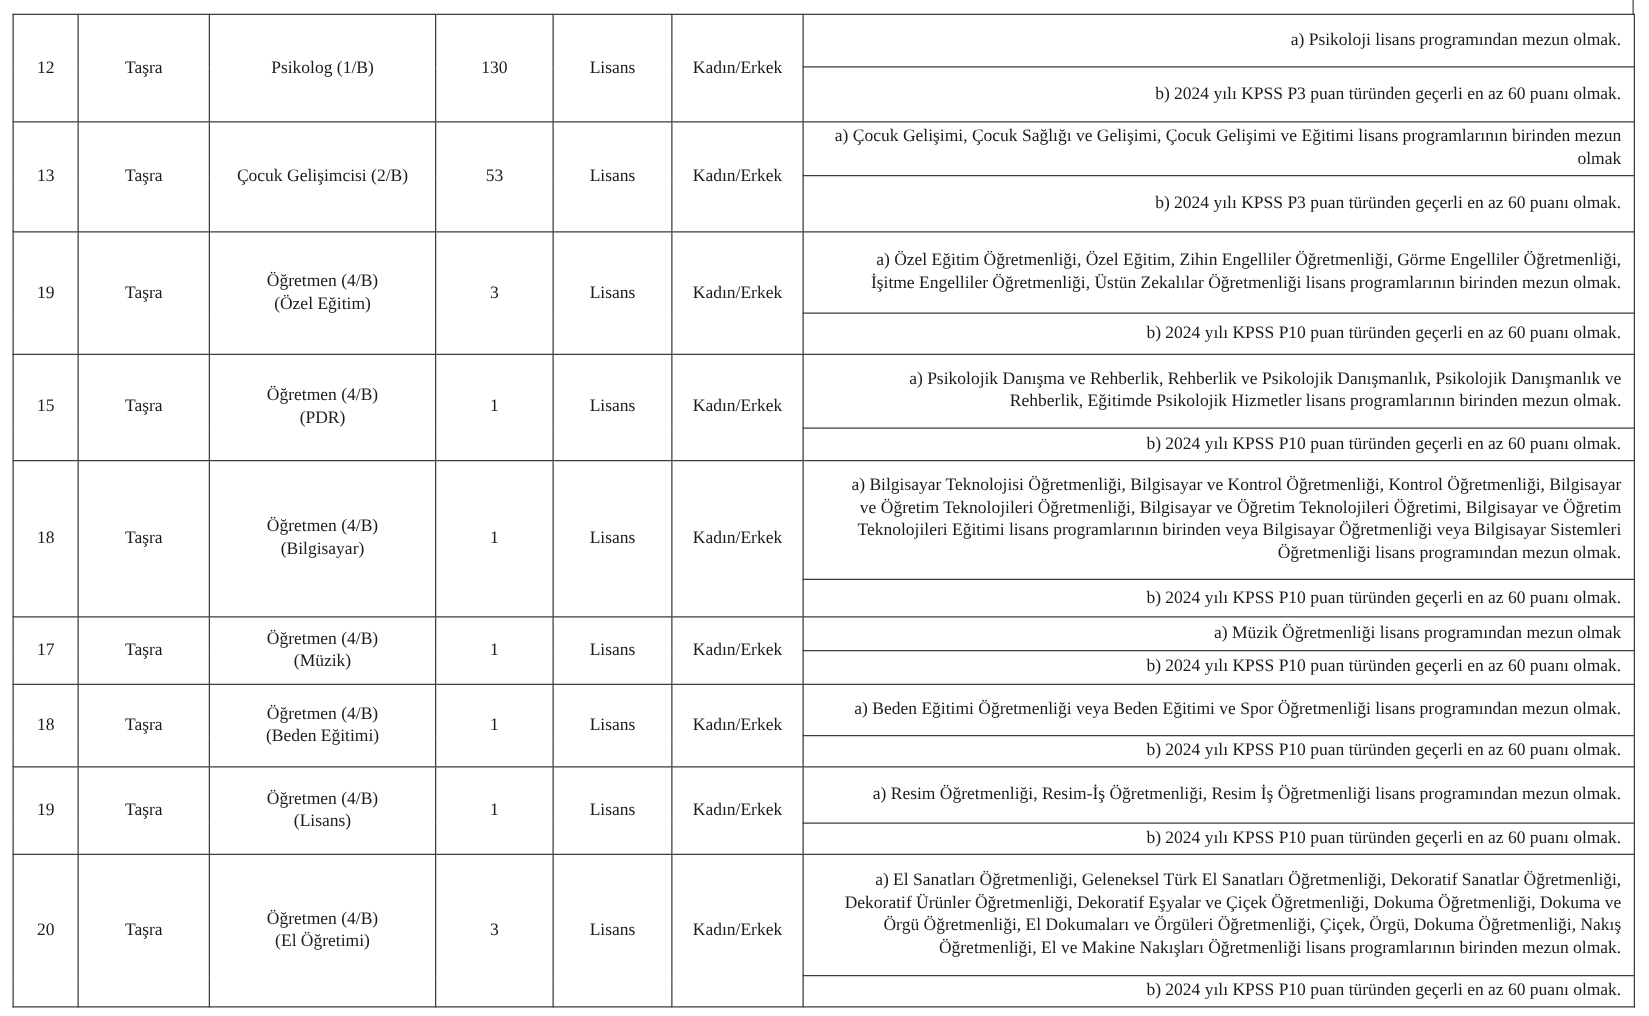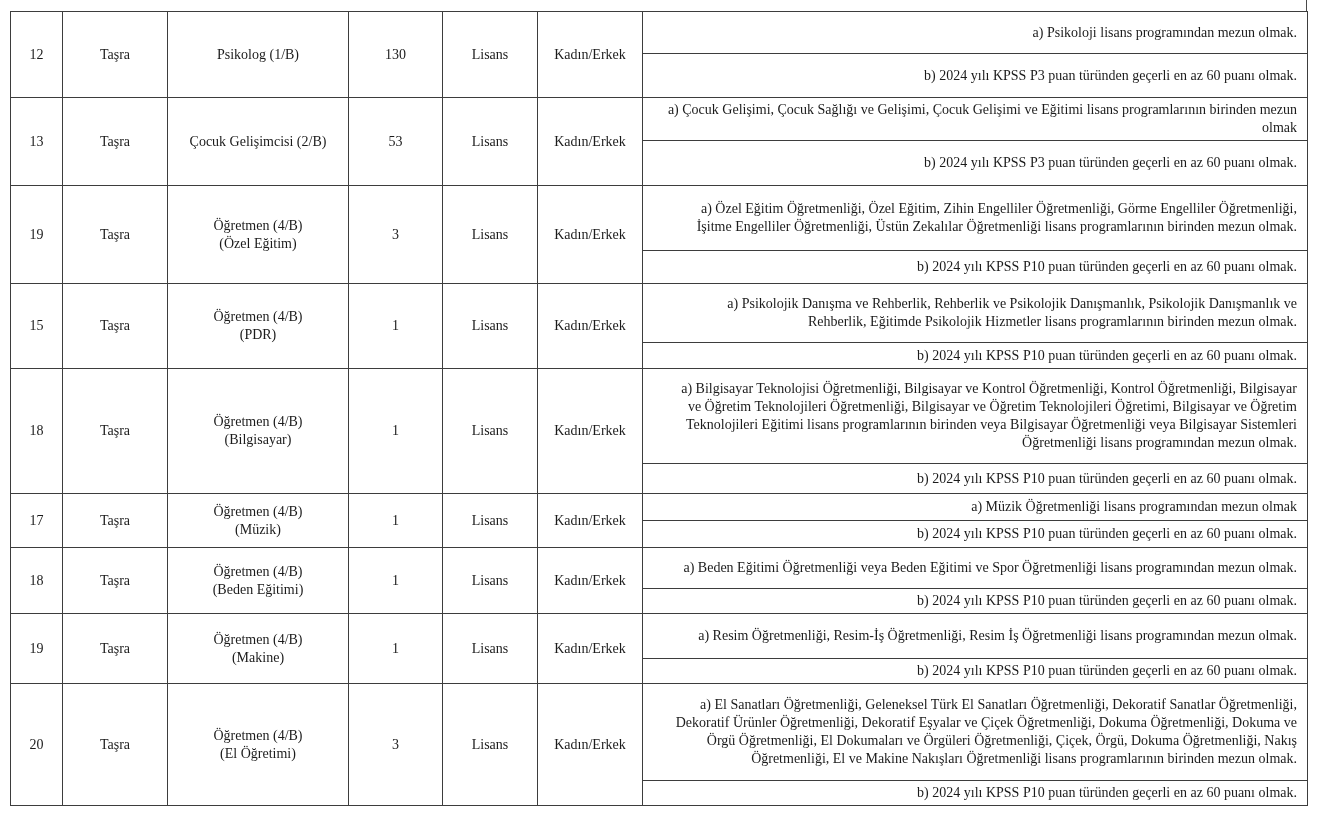--- a/index.html
+++ b/index.html
@@ -281,21 +281,21 @@
 
   <tr class="sub-a" style="height: 45px;">
     <td class="center" rowspan="2">
       <span>19</span>
     </td>
     <td class="center" rowspan="2">
       <span>Taşra</span>
     </td>
     <td class="center" rowspan="2">
       <span class="title-line">Öğretmen (4/B)</span>
-      <span class="title-line">(Makine)</span>
+      <span class="title-line">(Lisans)</span>
     </td>
     <td class="center" rowspan="2">
       <span>1</span>
     </td>
     <td class="center" rowspan="2">
       <span>Lisans</span>
     </td>
     <td class="center" rowspan="2">
       <span>Kadın/Erkek</span>
     </td>

